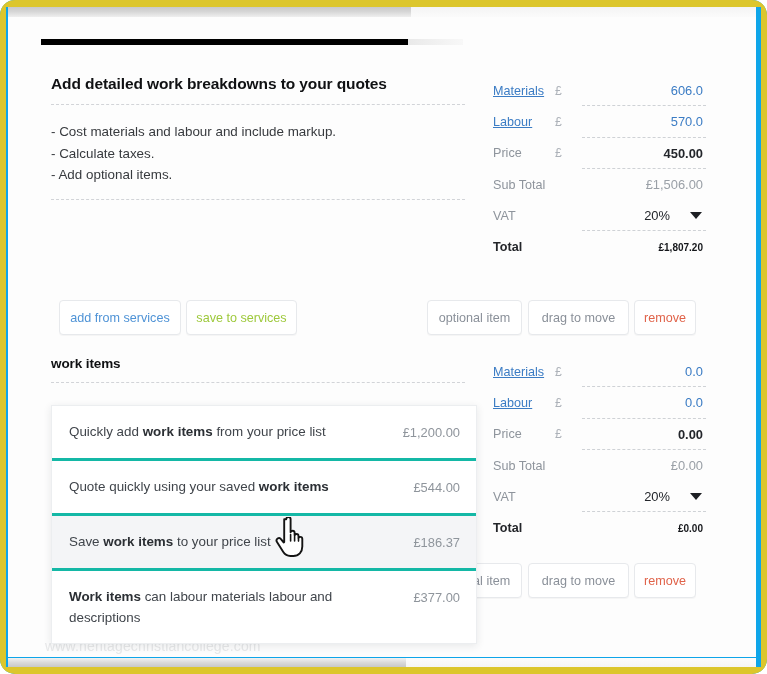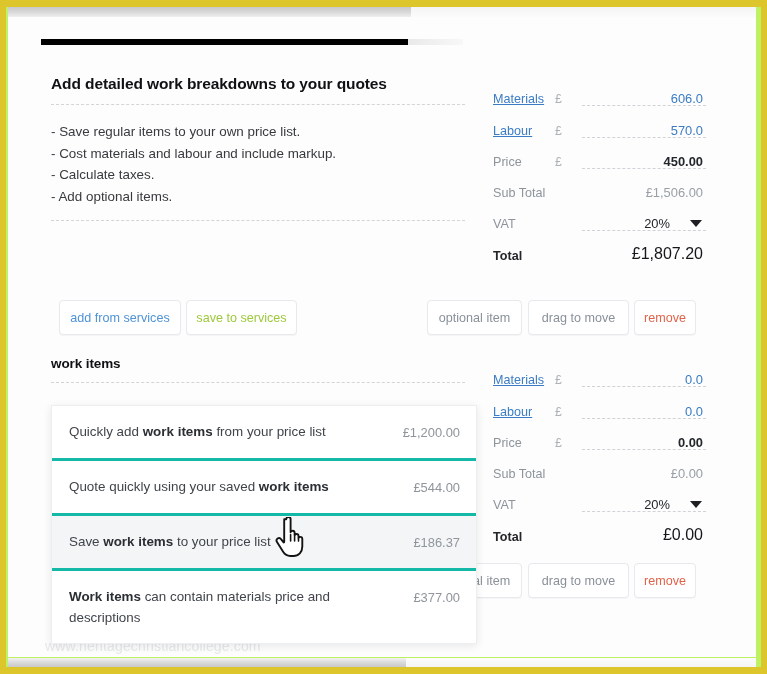--- a/index.html
+++ b/index.html
@@ -10,22 +10,23 @@
   body {
     font-family: "Liberation Sans", sans-serif;
     -webkit-font-smoothing: antialiased;
   }
 
   #screen {
     position: relative;
     width: 767px;
     height: 674px;
     overflow: hidden;
-    background: #bef264;
+    background: #0ea5e9;
     box-sizing: border-box;
+    border-radius: 15px;
   }
 
   
   .frame-top,
   .frame-bottom {
     position: absolute;
     left: 0;
     width: 767px;
     height: 7px;
     background: #dcc62c;
@@ -153,21 +154,21 @@
     color: #373a3e;
     line-height: 21.5px;
     white-space: nowrap;
   }
 
   
   .sum-row {
     position: relative;
     height: 31.3px;
     display: flex;
-    align-items: flex-end;
+    align-items: center;
   }
   .sum-label {
     width: 62px;
     flex: 0 0 62px;
     font-size: 12.6px;
     color: #8e949c;
   }
   .sum-label.link {
     color: #3b7cc4;
     text-decoration: underline;
@@ -185,21 +186,21 @@
   }
   .sum-val {
     flex: 1 1 auto;
     text-align: right;
     font-size: 12.9px;
     color: #9aa0a7;
     padding-right: 3px;
   }
   .sum-val.blue  { color: #3b7cc4; }
   .sum-val.dark  { color: #23262b; font-weight: bold; }
-  .sum-val.total { color: #14161a; font-weight: normal; font-size: 16px; }
+  .sum-val.total { color: #14161a; font-weight: bold; font-size: 10px; }
 
   
   .field-underline {
     position: absolute;
     left: 89px;
     right: 0;
     bottom: 0;
     border-top: 1px dashed #cfd2d6;
   }
 
@@ -335,21 +336,20 @@
 
     <div class="redaction-bar"></div>
     <div class="redaction-bar-fade"></div>
 
     <div class="card" style="top:58px;">
 
       <div class="card-left">
         <div class="section-title">Add detailed work breakdowns to your quotes</div>
         <hr class="dashed-rule">
         <ul class="bullet-list">
-          <li>- Save regular items to your own price list.</li>
           <li>- Cost materials and labour and include markup.</li>
           <li>- Calculate taxes.</li>
           <li>- Add optional items.</li>
         </ul>
         <hr class="dashed-rule">
       </div>
 
       <div class="card-right">
 
         <div class="sum-row">
@@ -478,21 +478,21 @@
         <span class="dd-text"><span>Quote quickly using your saved </span><b>work items</b><span></span><span></span></span>
         <span class="dd-price">£544.00</span>
       </div>
 
       <div class="dd-item highlight">
         <span class="dd-text"><span>Save </span><b>work items</b><span> to your price list</span><span></span></span>
         <span class="dd-price">£186.37</span>
       </div>
 
       <div class="dd-item">
-        <span class="dd-text"><b>Work items</b><span> can contain materials price and</span><span> descriptions</span></span>
+        <span class="dd-text"><b>Work items</b><span> can labour materials labour and</span><span> descriptions</span></span>
         <span class="dd-price">£377.00</span>
       </div>
 
     </div>
 
     <div class="cursor">
       <svg width="34" height="40" viewBox="0 0 34 40" xmlns="http://www.w3.org/2000/svg">
         <path d="M11.2 2.2c0-1.3 1.0-2.2 2.2-2.2 1.2 0 2.2 0.9 2.2 2.2v13.0
                  c0.3-0.9 1.0-1.5 2.0-1.5 1.1 0 2.0 0.8 2.0 2.0v2.6
                  c0.3-0.8 1.0-1.3 1.9-1.3 1.1 0 2.0 0.8 2.0 2.0v2.0

